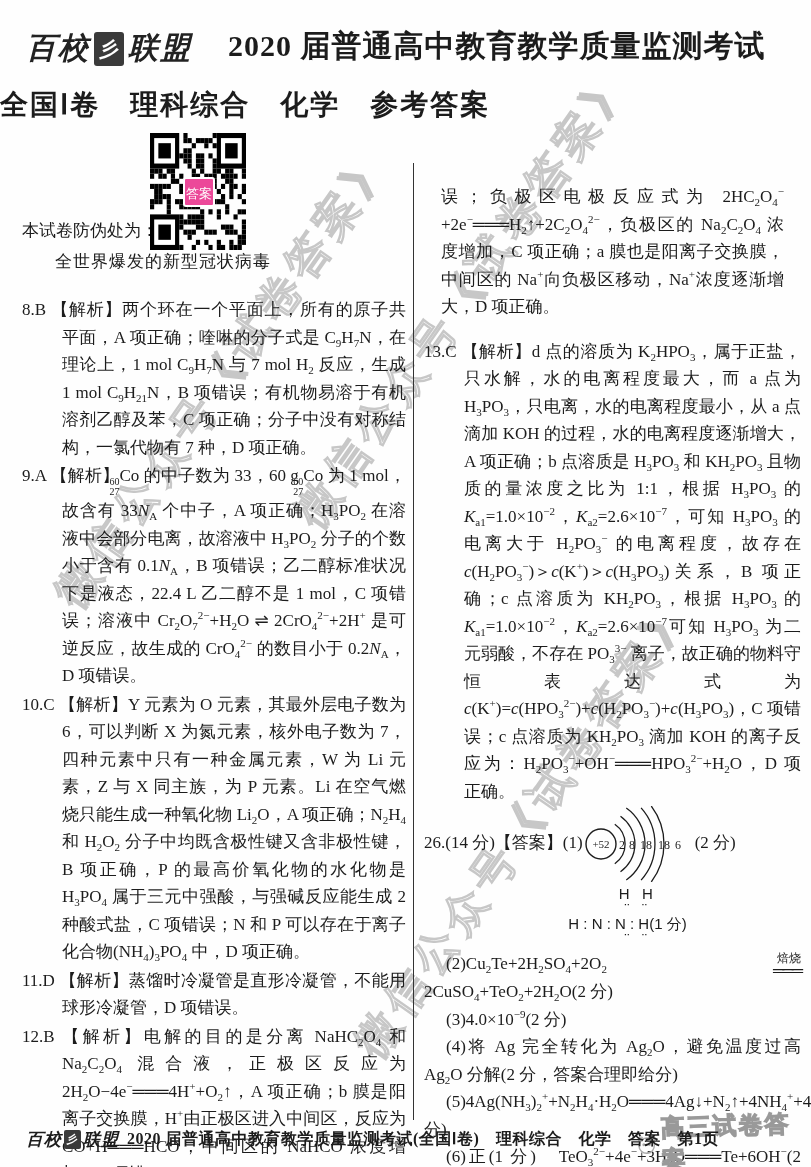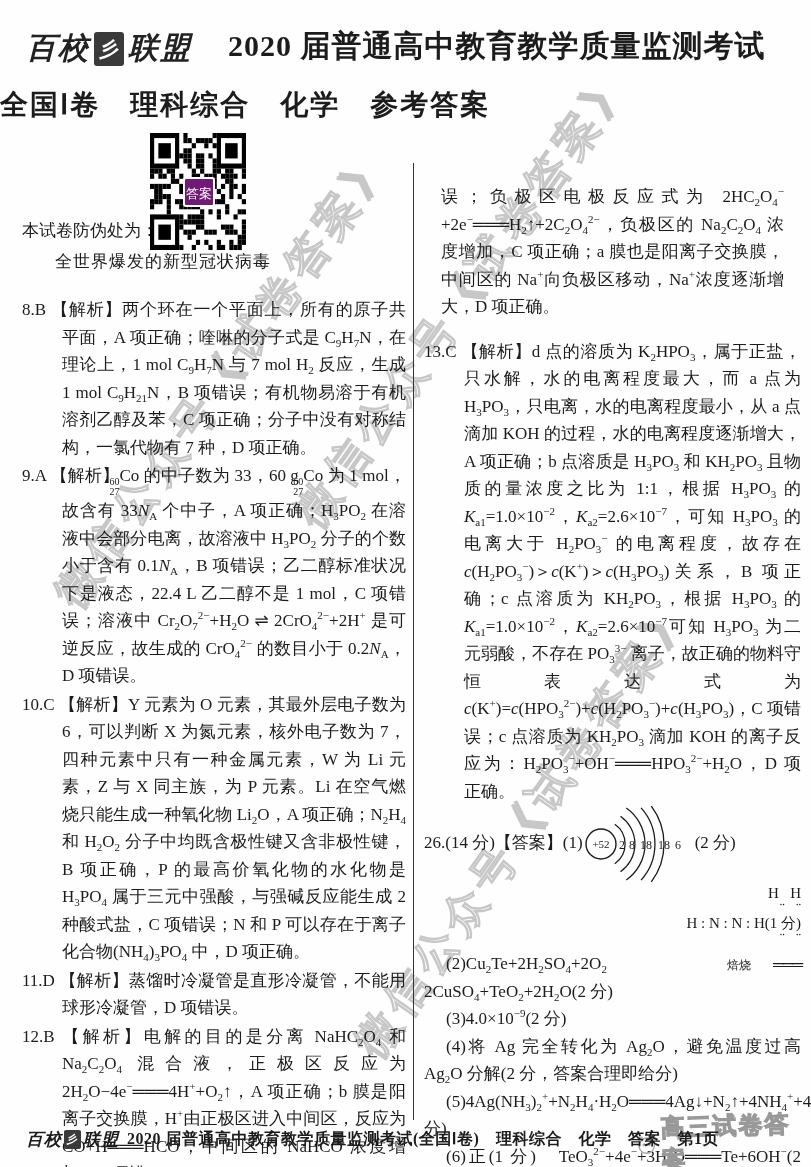--- a/index.html
+++ b/index.html
@@ -13,41 +13,41 @@
   .logo { position:absolute; left:26px; top:28px; display:flex; align-items:center; gap:4px;
     font-style:italic; font-weight:bold; font-size:30px; letter-spacing:2px; color:#222; }
   .logo .seal { font-style:normal; display:inline-block; width:30px; height:34px; background:#3a3a3a;
     color:#fff; font-size:20px; line-height:34px; text-align:center; border-radius:3px; letter-spacing:0; }
   .title { position:absolute; left:228px; top:26px; width:575px; font-size:30px; font-weight:bold; letter-spacing:1px; }
   .subtitle { position:absolute; left:0; top:86px; width:811px; text-align:left; font-size:28px; font-weight:bold; letter-spacing:2px; }
   
   .sec-label { position:absolute; left:22px; top:219px; font-size:17px; }
   .qr-wrap { position:absolute; left:150px; top:133px; width:96px; height:117px; }
   .qr-wrap svg { width:96px; height:117px; display:block; }
-  .qr-center { position:absolute; left:33px; top:44px; width:32px; height:30px; background:#701a75;
+  .qr-center { position:absolute; left:33px; top:44px; width:32px; height:30px; background:#ec4899;
     color:#fff; font-size:13px; line-height:30px; text-align:center; border:2px solid #fff; box-sizing:border-box; border-radius:3px; }
   .sec-lines { position:absolute; left:55px; top:246px; font-size:17px; line-height:31px; letter-spacing:1px;text-align:right; }
   
   .divider { position:absolute; left:413px; top:163px; width:1px; height:957px; background:#333; }
   .col { position:absolute; font-size:17px; line-height:27.5px; text-align:justify; }
   .col-left  { left:22px;  top:296px; width:384px; }
   .col-right { left:424px; top:166px; width:377px; }
   .ans { margin:0 0 1px 0; padding-left:40px; text-indent:-40px; }
   .plain { margin:17px; }
   .sub { margin:0; text-indent:22px; }
   .q26head { margin:0; }
   .q26head svg, .analysis svg { vertical-align:middle; }
   sub, sup { font-size:11px; line-height:0; }
   i { font-style:italic; }
   .iso { display:inline-flex; flex-direction:column; font-size:10px; line-height:10px; vertical-align:-4px; text-align:right; }
-  .oveq { display:inline-flex; flex-direction:row; align-items:center; vertical-align:middle; line-height:1; }
+  .oveq { display:inline-flex; flex-direction:column; align-items:flex-end; vertical-align:middle; line-height:1; }
   .oveq .lbl { font-size:12px; line-height:12px; }
   .oveq .eq { font-size:16px; line-height:14px; letter-spacing:-2px; }
-  .lewis { font-family:Liberation Serif, serif; font-size:15px; line-height:15px;
-    margin:4px 0 4px 30px; text-align:right; }
+  .lewis { font-family:Liberation Sans, sans-serif; font-size:15px; line-height:15px;
+    margin:4px 0 4px 30px; text-align:center; }
   .analysis { margin:0; text-indent:35px; }
   
   .wm { position:absolute; font-size:44px; font-weight:bold; letter-spacing:6px; color:transparent;
     -webkit-text-stroke:1px #b5b5b5; transform-origin:left bottom; transform:rotate(-55deg); white-space:nowrap; opacity:0.75; pointer-events:none; }
   .corner { position:absolute; left:636px; top:1110px; display:flex; align-items:center; gap:4px; transform:rotate(-2deg); }
   .corner .txt { font-size:24px; font-weight:bold; letter-spacing:2px; color:transparent; -webkit-text-stroke:1.2px #999; }
   
   .footer { position:absolute; left:26px; top:1128px; display:flex; align-items:center; gap:8px; }
   .footer .flogo { font-style:italic; font-weight:bold; font-size:17px; letter-spacing:1px; display:flex; align-items:center; gap:2px; }
   .footer .flogo .seal { font-style:normal; display:inline-block; width:17px; height:19px; background:#3a3a3a; color:#fff;

